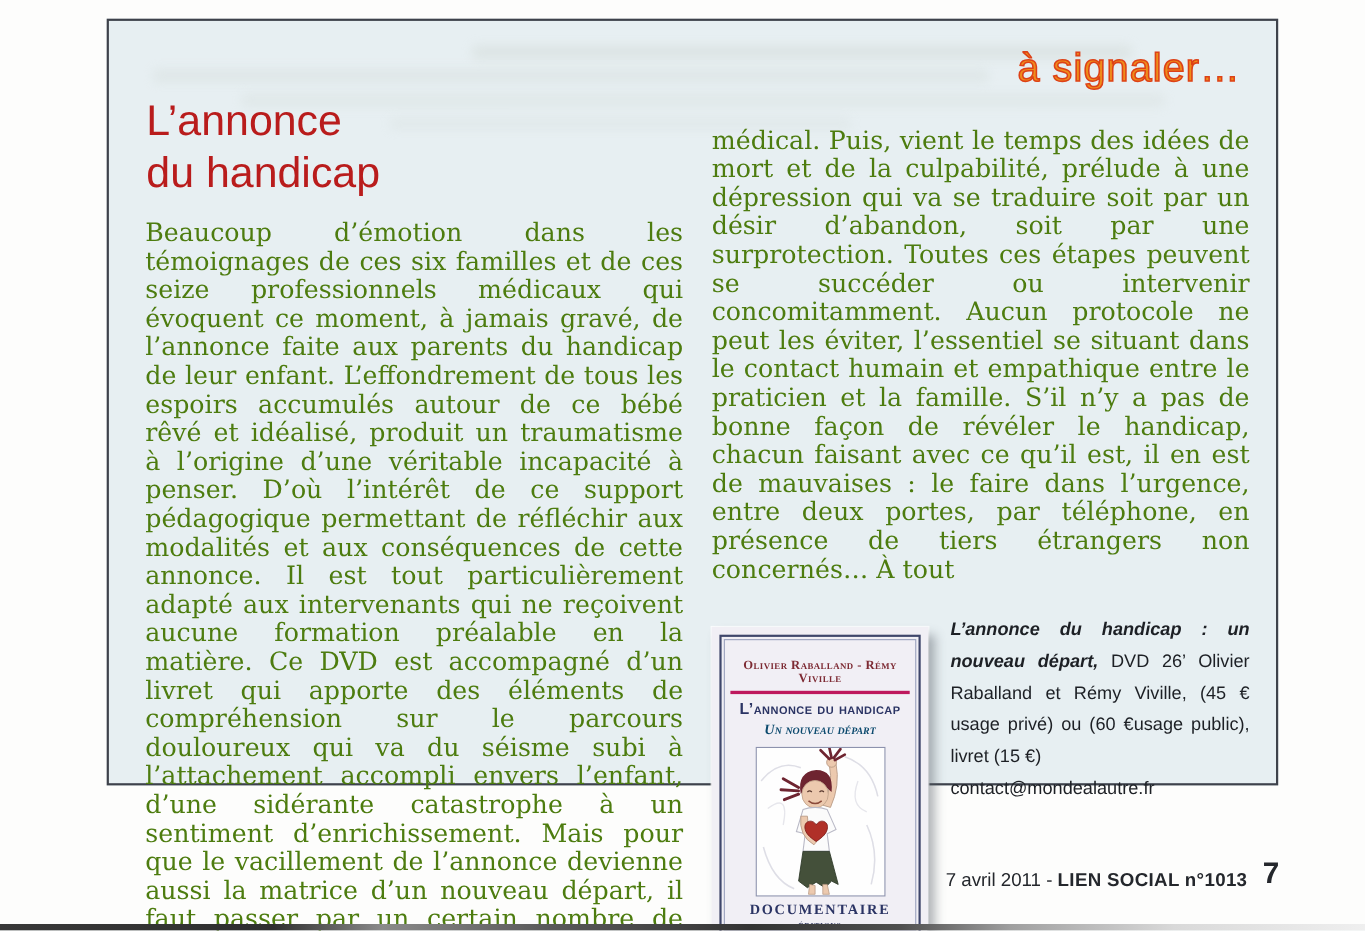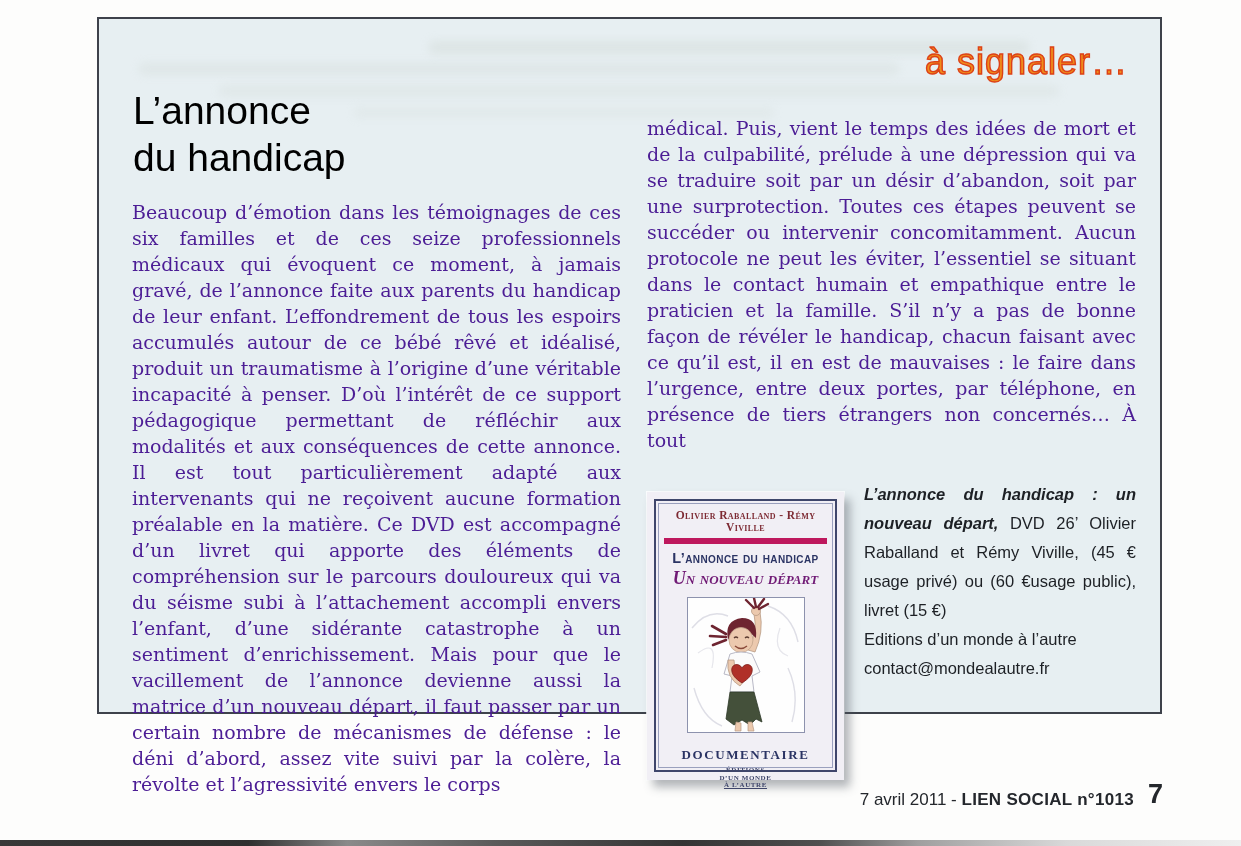--- a/index.html
+++ b/index.html
@@ -26,28 +26,28 @@
   .section-label {
     position:absolute; top:22px; right:32px;
     font-size:36px; letter-spacing:1px;
     color:#ef8c1a;
     -webkit-text-stroke:1.4px #dd4117;
     font-weight:normal;
   }
   .title {
     position:absolute; left:34px; top:68px;
     font-size:39px; line-height:47px; font-weight:normal;
-    color:#000000; letter-spacing:0;
+    color:#b91c1c; letter-spacing:0;
   }
   .title span { display:block; }
 
   .body-text {
     font-family:"DejaVu Serif", serif;
-    font-size:19px; line-height:26px;
-    color:#4c1d95;
+    font-size:23px; line-height:26px;
+    color:#4d7c0f;
     text-align:justify;
     hyphens:auto; -webkit-hyphens:auto;
   }
   .col-left  { position:absolute; left:33px;  top:180px; width:489px; }
   .col-right { position:absolute; left:548px; top:96px;  width:489px; }
 
   .right-lower { margin-top:2px; }
   .dvd-cover {
     float:left;
     width:197px; height:288px;
@@ -62,44 +62,44 @@
     outline:1px solid #9aa0bd; outline-offset:-5px;
     padding:8px 6px 6px 6px;
     text-align:center;
     background:#f1eff5;
   }
   .cover-authors {
     font-family:"Liberation Serif", serif;
     font-variant:small-caps; font-weight:bold;
     font-size:11.5px; letter-spacing:.4px;
     color:#7d2a33;
-    padding-bottom:5px; margin:0 2px 6px 2px;
-    border-bottom:6px solid #be185d;
+    padding-bottom:5px; margin:12px 2px 6px 2px;
+    border-bottom:3px solid #be185d;
   }
   .cover-title {
     font-family:Liberation Sans, sans-serif;
     font-variant:small-caps; font-weight:bold;
     font-size:14.5px; letter-spacing:.4px;
     color:#2b3464;
   }
   .cover-subtitle {
     font-family:"Liberation Serif", serif;
     font-variant:small-caps; font-weight:bold; font-style:italic;
-    font-size:18px; color:#701a75; margin-top:2px;
+    font-size:13px; color:#0c4a6e; margin-top:2px;
   }
   .cover-illustration {
     width:118px; height:136px;
     margin:8px auto 0 auto;
     border:1px solid #8d92ad;
     background:#fefefe;
   }
   .cover-genre {
     font-family:"Liberation Serif", serif;
     font-weight:bold; font-size:13px; letter-spacing:1.6px;
-    color:#2b3464; margin-top:14px;
+    color:#2b3464; margin-top:4px;
   }
   .cover-publisher {
     margin-top:4px;
     font-family:"Liberation Serif", serif;
     color:#3f466b; font-weight:bold;
     font-size:7px; line-height:7.5px; letter-spacing:.6px;
     text-transform:uppercase;
   }
   .cover-publisher div:last-child { text-decoration:underline; }
 
@@ -195,21 +195,20 @@
             <div>Éditions</div>
             <div>d’un monde</div>
             <div>à l’autre</div>
           </div>
         </div>
       </div>
 
 
       <div class="caption">
         <span class="caption-lead">L’annonce du handicap : un nouveau départ,</span><span> DVD 26’ Olivier Raballand et Rémy Viville, (45 € usage privé) ou (60 €usage public), livret (15 €)</span>
-        <div class="caption-line">Editions d’un monde à l’autre</div>
         <div class="caption-line">contact@mondealautre.fr</div>
       </div>
 
     </div>
   </div>
 </div>
 
 <div class="footer">
   <span class="footer-date">7 avril 2011 - </span>
   <span class="footer-journal">LIEN SOCIAL n°1013</span>

